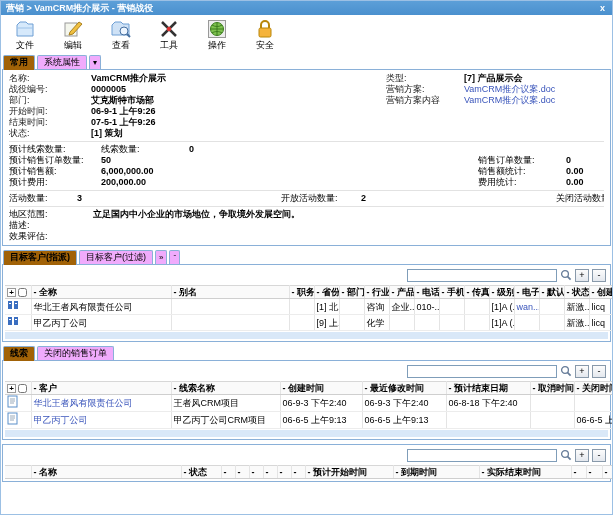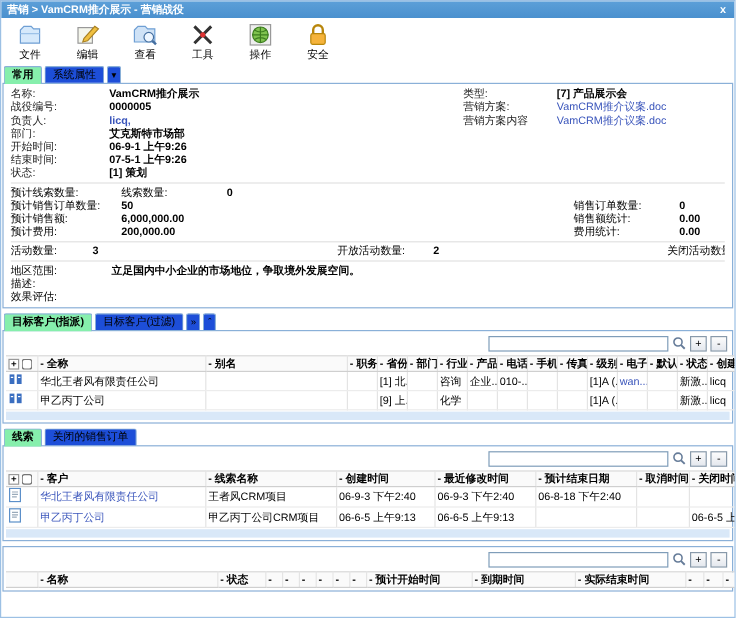--- a/index.html
+++ b/index.html
@@ -10,23 +10,23 @@
     border:1px solid #9cc0e4;
   }
   .titlebar{height:14px;background:linear-gradient(#5c9fd8,var(--titlebar,#4a90ce));color:#fff;
     display:flex;align-items:center;padding:0 5px;font-weight:bold;}
   .titlebar .close{margin-left:auto;cursor:pointer;font-weight:bold;padding:0 2px;}
   .toolbar{display:flex;gap:12px;padding:3px 6px 1px;}
   .tool{width:36px;text-align:center;cursor:pointer;}
   .tool .ticon{display:block;width:22px;height:22px;margin:0 auto;}
   .tool .tlabel{line-height:10px;}
   .tabrow{display:flex;gap:2px;padding-left:2px;margin-top:4px;position:relative;z-index:2;}
-  .tab{border:1px solid #8ab0d8;border-bottom:none;background:#1d4ed8;padding:1px 6px;
+  .tab{border:1px solid #8ab0d8;border-bottom:none;background:#f0abfc;padding:1px 6px;
     border-radius:2px 2px 0 0;cursor:pointer;line-height:11px;}
-  .tab.active{background:#86efac;font-weight:bold;margin-bottom:-1px;padding-bottom:2px;}
+  .tab.active{background:#a16207;font-weight:bold;margin-bottom:-1px;padding-bottom:2px;}
   .tab.mini{padding:1px 3px;font-size:8px;}
   .panel{border:1px solid #8ab0d8;margin:0 1px;padding:3px 6px;position:relative;z-index:1;background:#fff;}
   .frow{display:flex;line-height:11px;}
   .lbl{color:#222;}
   .val{font-weight:bold;}
   .lnk{color:var(--link,#3a55bb);cursor:pointer;}
   .cols{display:flex;justify-content:space-between;}
   .colL{width:377px;}
   .colL .lbl{width:82px;flex:none;}
   .colR{flex:1;}
@@ -127,24 +127,20 @@
     <div class="colL">
       <div class="frow">
           <span class="lbl">名称:</span>
           <span class="val">VamCRM推介展示</span>
         </div>
       <div class="frow">
           <span class="lbl">战役编号:</span>
           <span class="val">0000005</span>
         </div>
       <div class="frow">
-          <span class="lbl">负责人:</span>
-          <span class="val lnk">licq,</span>
-        </div>
-      <div class="frow">
           <span class="lbl">部门:</span>
           <span class="val">艾克斯特市场部</span>
         </div>
       <div class="frow">
           <span class="lbl">开始时间:</span>
           <span class="val">06-9-1 上午9:26</span>
         </div>
       <div class="frow">
           <span class="lbl">结束时间:</span>
           <span class="val">07-5-1 上午9:26</span>

